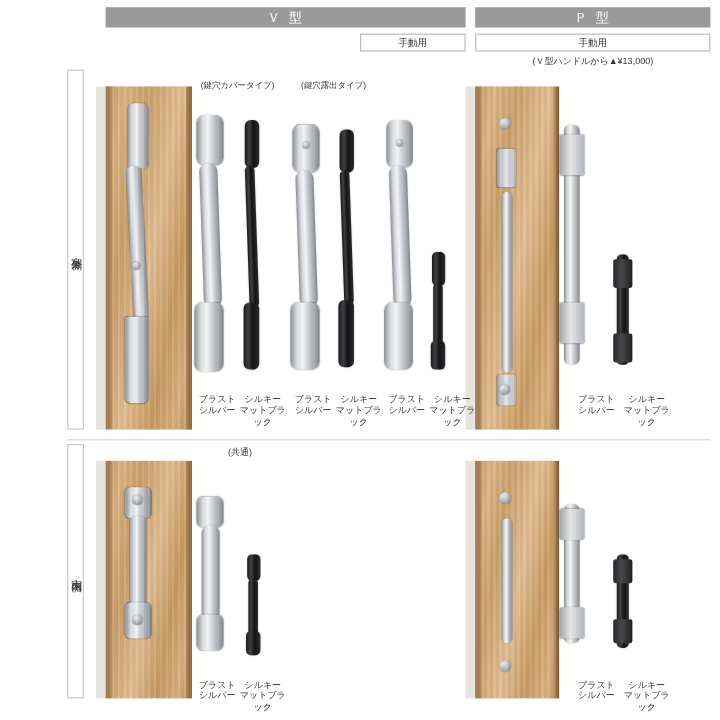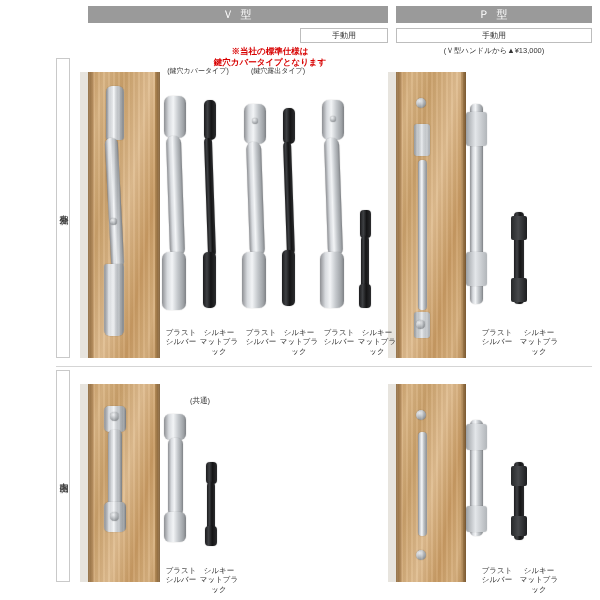--- a/index.html
+++ b/index.html
@@ -194,22 +194,20 @@
     <span>Ｖ 型</span>
   </div>
 
   <div class="sub-box sub-manual-v">
     <span>手動用</span>
   </div>
   <div class="sub-box sub-manual-p">
     <span>手動用</span>
   </div>
 
-  <div class="note-red" style="white-space:pre-line;">※当社の標準仕様は
-鍵穴カバータイプとなります</div>
   <div class="price-note">(Ｖ型ハンドルから▲¥13,000)</div>
 
   <div class="cap-cover cap-cover-1">(鍵穴カバータイプ)</div>
   <div class="cap-cover cap-cover-2">(鍵穴露出タイプ)</div>
 
   <div class="side-label side-out">
     <span style="writing-mode:vertical-rl; text-orientation:upright;">室外側</span>
   </div>
   <div class="side-label side-in">
     <span style="writing-mode:vertical-rl; text-orientation:upright;">室内側</span>
@@ -264,21 +262,21 @@
   </div>
 
   <div class="silver-bar" style="left:470px; top:104px; width:13px; height:200px; border-radius:5px;"></div>
   <div class="plate" style="left:466px; top:112px; width:21px; height:34px; border-radius:3px;"></div>
   <div class="plate" style="left:466px; top:252px; width:21px; height:34px; border-radius:3px;"></div>
 
   <div class="black-bar" style="left:514px; top:212px; width:10px; height:92px; border-radius:4px;"></div>
   <div class="plate-dark" style="left:511px; top:216px; width:16px; height:24px;"></div>
   <div class="plate-dark" style="left:511px; top:278px; width:16px; height:24px;"></div>
 
-  <div class="cap-note" style="left:170px; top:396px; width:60px;">(共通)</div>
+  <div class="cap-note" style="left:170px; top:372px; width:60px;">(共通)</div>
 
   <div class="wallstrip" style="left:80px; top:384px; width:8px; height:198px;"></div>
   <div class="door door-v-in">
     <div class="door-edge-l"></div>
     <div class="door-edge-r"></div>
     <div class="silver-bar" style="left:16px; top:22px; width:22px; height:26px; border-radius:5px;"></div>
     <div class="silver-bar" style="left:20px; top:46px; width:14px; height:76px; border-radius:5px;"></div>
     <div class="silver-bar" style="left:16px; top:118px; width:22px; height:30px; border-radius:5px;"></div>
     <div class="knob" style="left:22px; top:28px; width:9px; height:9px;"></div>
     <div class="knob" style="left:22px; top:128px; width:9px; height:9px;"></div>

